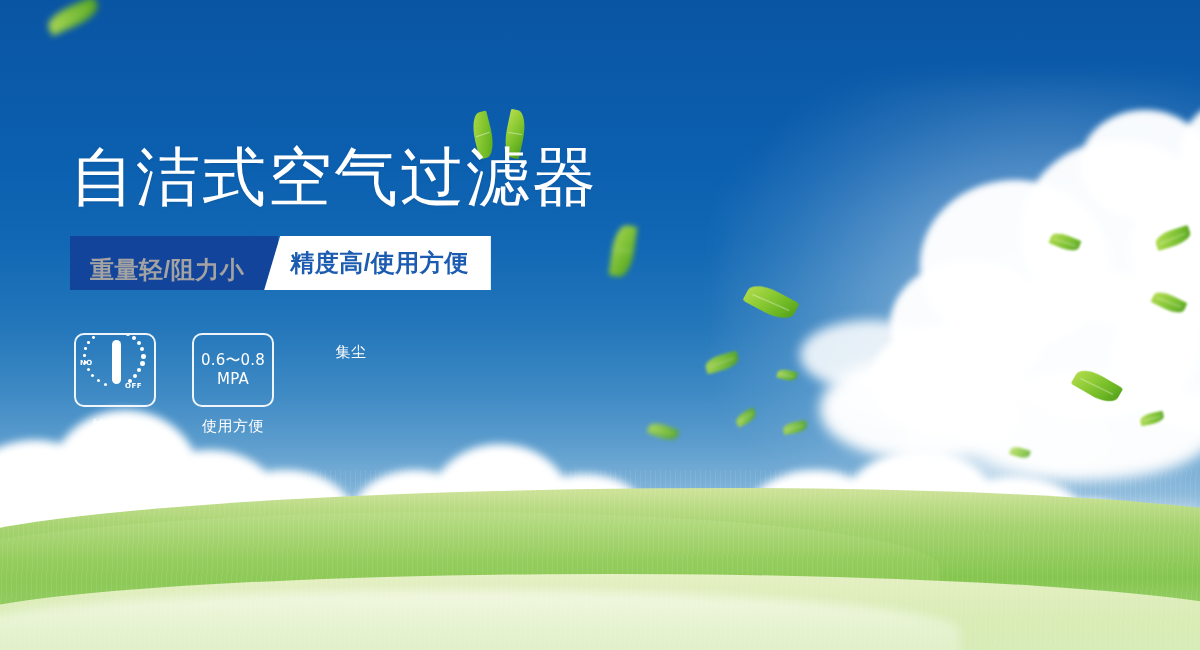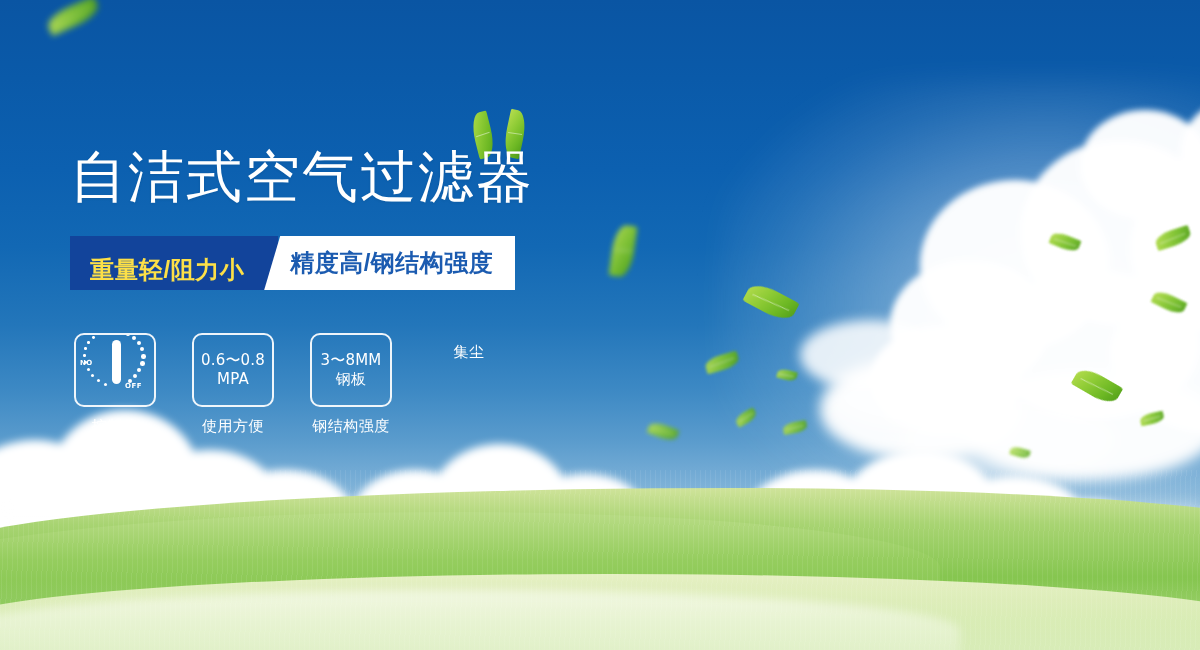--- a/index.html
+++ b/index.html
@@ -133,21 +133,21 @@
       repeating-linear-gradient(92deg,
         rgba(255,255,255,0.10) 0px, rgba(255,255,255,0.10) 1px,
         rgba(0,0,0,0.00) 1px, rgba(0,0,0,0.00) 5px);
     opacity: 0.75;
   }
 
   
   .title {
     position: absolute;
     left: 70px; top: 144px;
-    font-size: 56px;
+    font-size: 64px;
     line-height: 66px;
     letter-spacing: 2px;
     color: #ffffff;
     font-weight: 300;
     white-space: nowrap;
     font-family: "DejaVu Sans", "Liberation Sans", sans-serif;
     text-shadow: 0 1px 3px rgba(0,0,0,0.08);
   }
 
   
@@ -156,21 +156,21 @@
   
   .subtitle-bar {
     position: absolute;
     left: 70px; top: 236px;
     height: 54px;
     display: flex;
     align-items: stretch;
   }
   .sub-left {
     background: #12449b;
-    color: #fde047;
+    color: #a3a3a3;
     font-size: 24px;
     font-weight: 700;
     display: flex;
     align-items: center;
     padding: 14px 22px 0 20px;
     letter-spacing: 0.5px;
     position: relative;
     padding-right: 34px;
   }
   .sub-right {
@@ -386,21 +386,21 @@
 
   <div class="sprout">
     <div class="leaf" style="left:4px;  top:2px;  width:18px; height:46px; transform:rotate(-14deg); border-radius:60% 6% 60% 6%;"></div>
     <div class="leaf" style="left:36px; top:0px;  width:18px; height:48px; transform:rotate(12deg);  border-radius:6% 60% 6% 60%;"></div>
   </div>
 
   <div class="title">自洁式空气过滤器</div>
 
   <div class="subtitle-bar">
     <div class="sub-left">重量轻/阻力小</div>
-    <div class="sub-right">精度高/钢结构强度</div>
+    <div class="sub-right">精度高/使用方便</div>
   </div>
 
   <div class="features">
 
     <div class="feature">
       <div class="feat-box">
         <div class="gauge">
           <div class="gauge-dot" style="left:34px; top:1px;  width:3.4px; height:3.4px;"></div>
           <div class="gauge-dot" style="left:27px; top:2px;  width:3.2px; height:3.2px;"></div>
           <div class="gauge-dot" style="left:41px; top:2px;  width:3.6px; height:3.6px;"></div>
@@ -435,28 +435,19 @@
       <div class="feat-box">
         <div class="feat-text">
           <div>0.6〜0.8</div>
           <div>MPA</div>
         </div>
       </div>
       <div class="feat-label">使用方便</div>
     </div>
 
 
-    <div class="feature">
-      <div class="feat-box">
-        <div class="feat-text">
-          <div>3〜8MM</div>
-          <div>钢板</div>
-        </div>
-      </div>
-      <div class="feat-label">钢结构强度</div>
-    </div>
 
     <div class="feature">
       <div class="feat-label">集尘</div>
     </div>
 
   </div>
 </div>
 
 </body></html>

